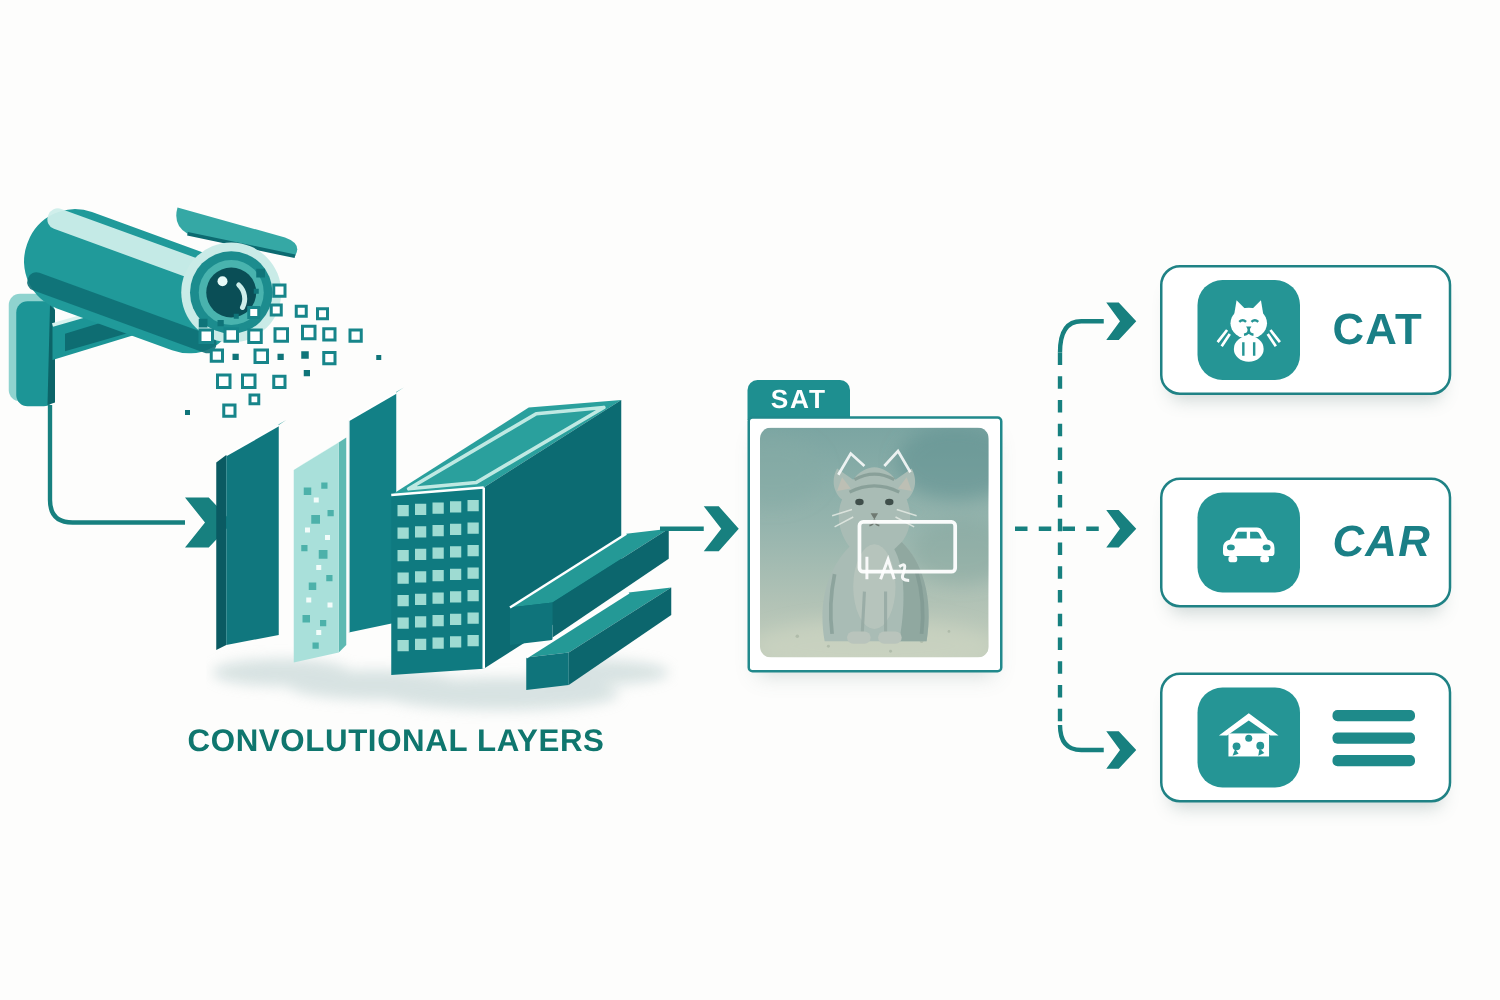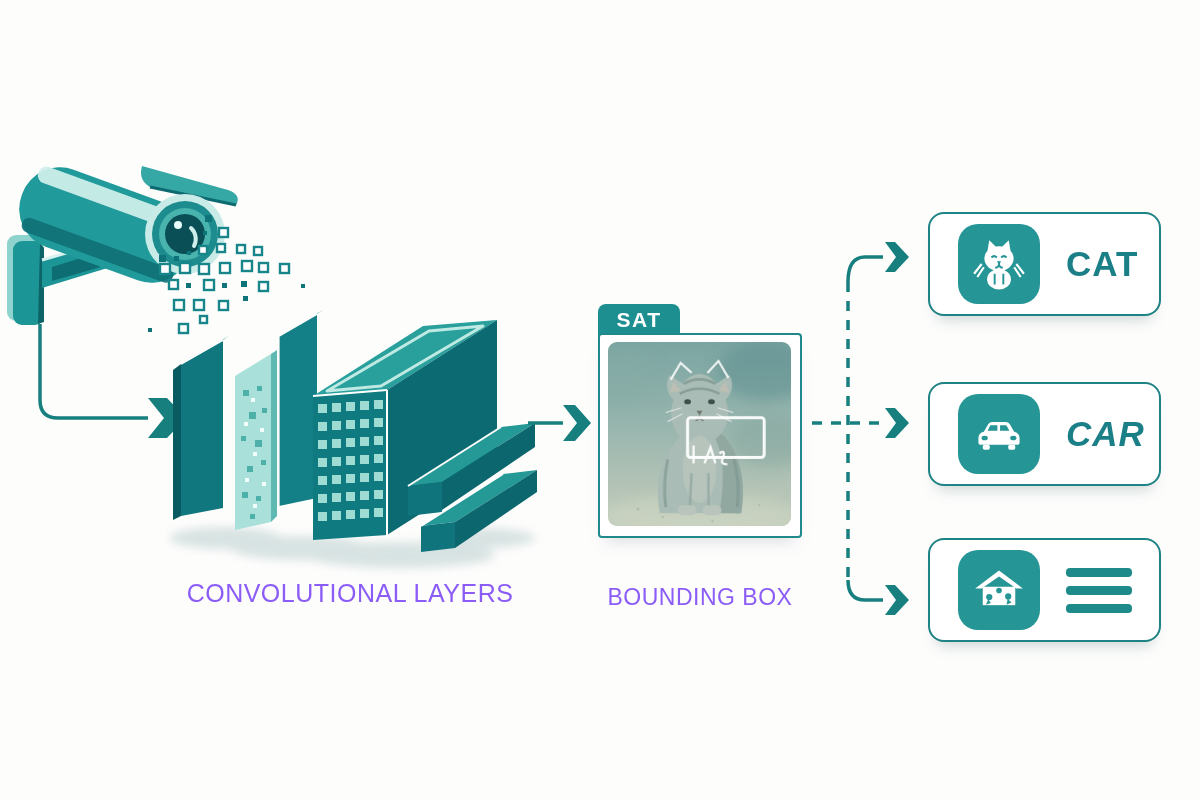--- a/index.html
+++ b/index.html
@@ -1,20 +1,20 @@
 <!DOCTYPE html>
 <html><head>
 <meta charset="utf-8">
 <style>
   html,body{margin:0;padding:0;}
   body{font-family:"Liberation Sans", sans-serif; background:#e8e8e8;}
   #stage{position:relative;width:1200px;height:800px;background:#fdfdfc;overflow:hidden;margin:0 auto;}
   .abs{position:absolute;}
   
-  .stage-label{font-weight:normal;color:#8b5cf6;text-align:center;letter-spacing:.5px;}
+  .stage-label{font-weight:bold;color:#0f766e;letter-spacing:.5px;}
   #conv-label{left:150px;top:579px;width:400px;font-size:25px;}
   #bbox-label{left:560px;top:580px;width:280px;font-size:23px;line-height:34px;}
   
   #bbox-frame{left:598px;top:333px;width:204px;height:205px;background:#ffffff;border:2.5px solid #21898c;border-radius:4px;box-sizing:border-box;box-shadow:0 10px 16px -8px rgba(90,120,120,.25);}
   #bbox-tab{left:598px;top:304px;width:82px;height:32px;background:#1e8f90;border-radius:8px 8px 0 0;color:#ffffff;font-weight:bold;font-size:21px;letter-spacing:1.5px;display:flex;align-items:center;justify-content:center;}
   #bbox-photo{left:8px;top:7px;width:183px;height:184px;border-radius:9px;overflow:hidden;}
   
   .out-card{width:233px;height:104px;background:#ffffff;border:2.5px solid #1f8285;border-radius:16px;box-sizing:border-box;display:flex;align-items:center;padding-left:28px;gap:26px;box-shadow:0 12px 14px -8px rgba(100,130,130,.30);}
   #card-cat{left:928px;top:212px;}
   #card-car{left:928px;top:382px;font-style:italic;}
@@ -280,21 +280,20 @@
     </g>
     <g fill="#17807f">
       <path d="M90,12 L100,12 L114,27 L100,42 L90,42 L101,27 Z"></path>
       <path d="M90,178 L100,178 L114,193 L100,208 L90,208 L101,193 Z"></path>
       <path d="M90,355 L100,355 L114,370 L100,385 L90,385 L101,370 Z"></path>
     </g>
   </svg>
 
   <div class="abs stage-label" id="conv-label">CONVOLUTIONAL LAYERS</div>
   <div class="abs stage-label" id="bbox-label">
-    <div>BOUNDING BOX</div>
   </div>
 
   <div class="abs out-card" id="card-cat">
     <div class="icon-tile">
       <svg width="52" height="52" viewBox="0 0 48 48">
         <g fill="#ffffff">
           <polygon points="13,14 15,2 22,9"></polygon>
             <polygon points="35,14 33,2 26,9"></polygon>
           <ellipse cx="24" cy="19" rx="13.5" ry="11.5"></ellipse>
           <ellipse cx="24" cy="38" rx="11" ry="9.5"></ellipse>

